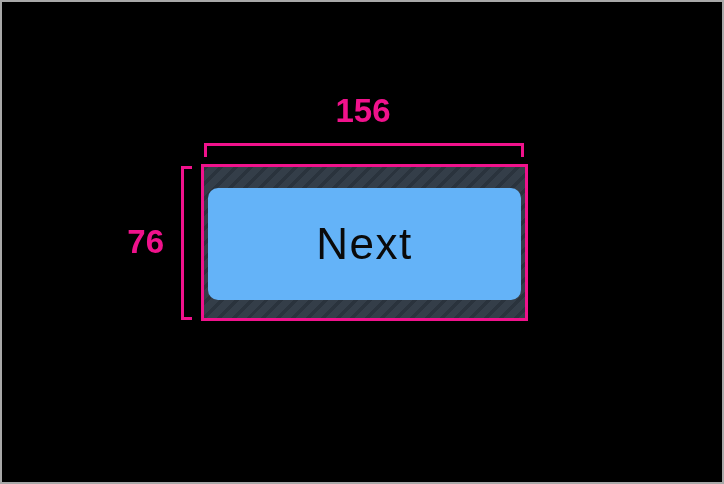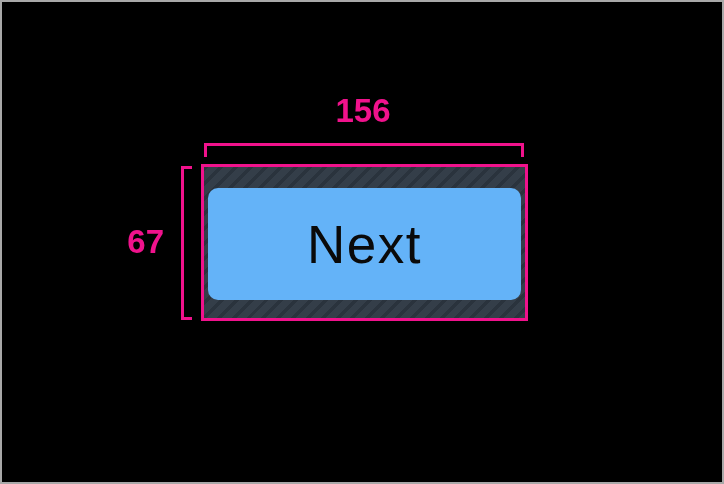--- a/index.html
+++ b/index.html
@@ -72,37 +72,37 @@
   }
   .next-btn{
     position:absolute;
     left:4px;top:21px;
     width:313px;height:112px;
     border:none;
     border-radius:10px;
     background:var(--button);
     color:var(--button-text);
     font-family:"Liberation Sans", sans-serif;
-    font-size:53px;
+    font-size:44px;
     font-weight:500;
     letter-spacing:1.5px;
     text-align:center;
     cursor:pointer;
   }
 </style>
 </head>
 <body>
 
 <div class="stage">
 
   <div class="dim-label width">156</div>
 
   <div class="bracket-h"></div>
 
-  <div class="dim-label height">67</div>
+  <div class="dim-label height">76</div>
 
   <div class="bracket-v"></div>
 
   <div class="widget-bounds">
 
     <div class="padding-hatch"></div>
 
     <button class="next-btn">Next</button>
   </div>
 

